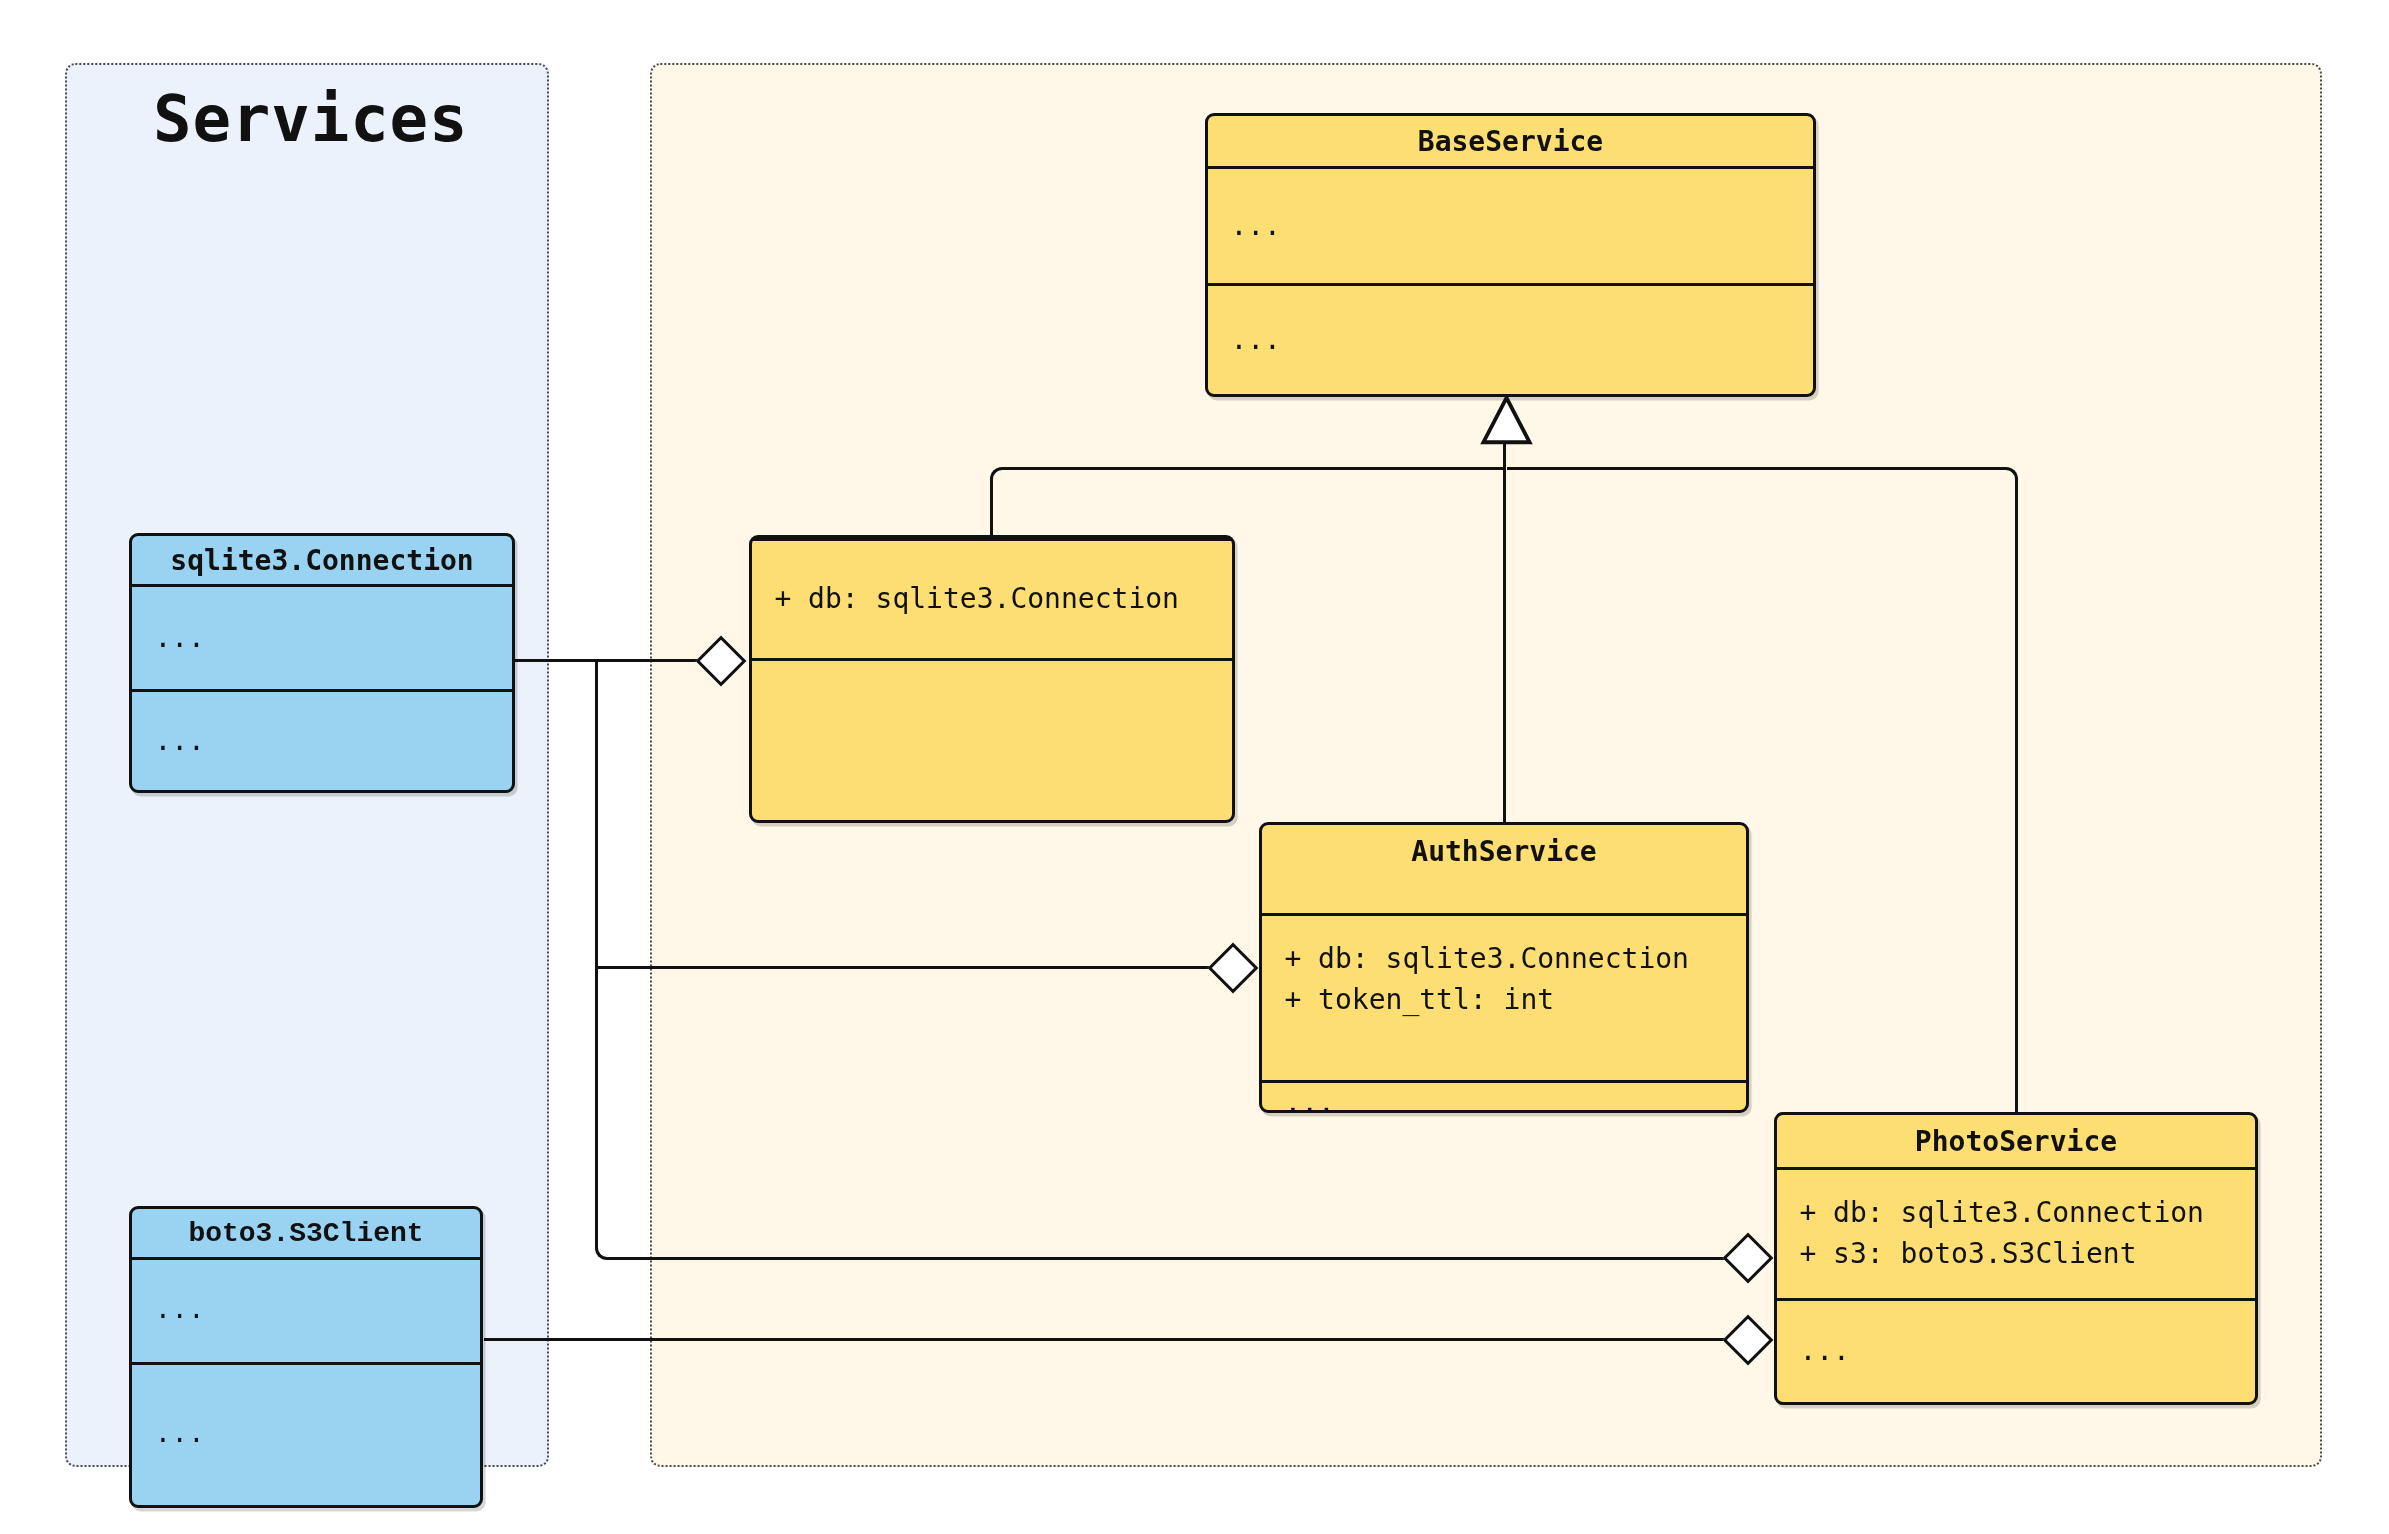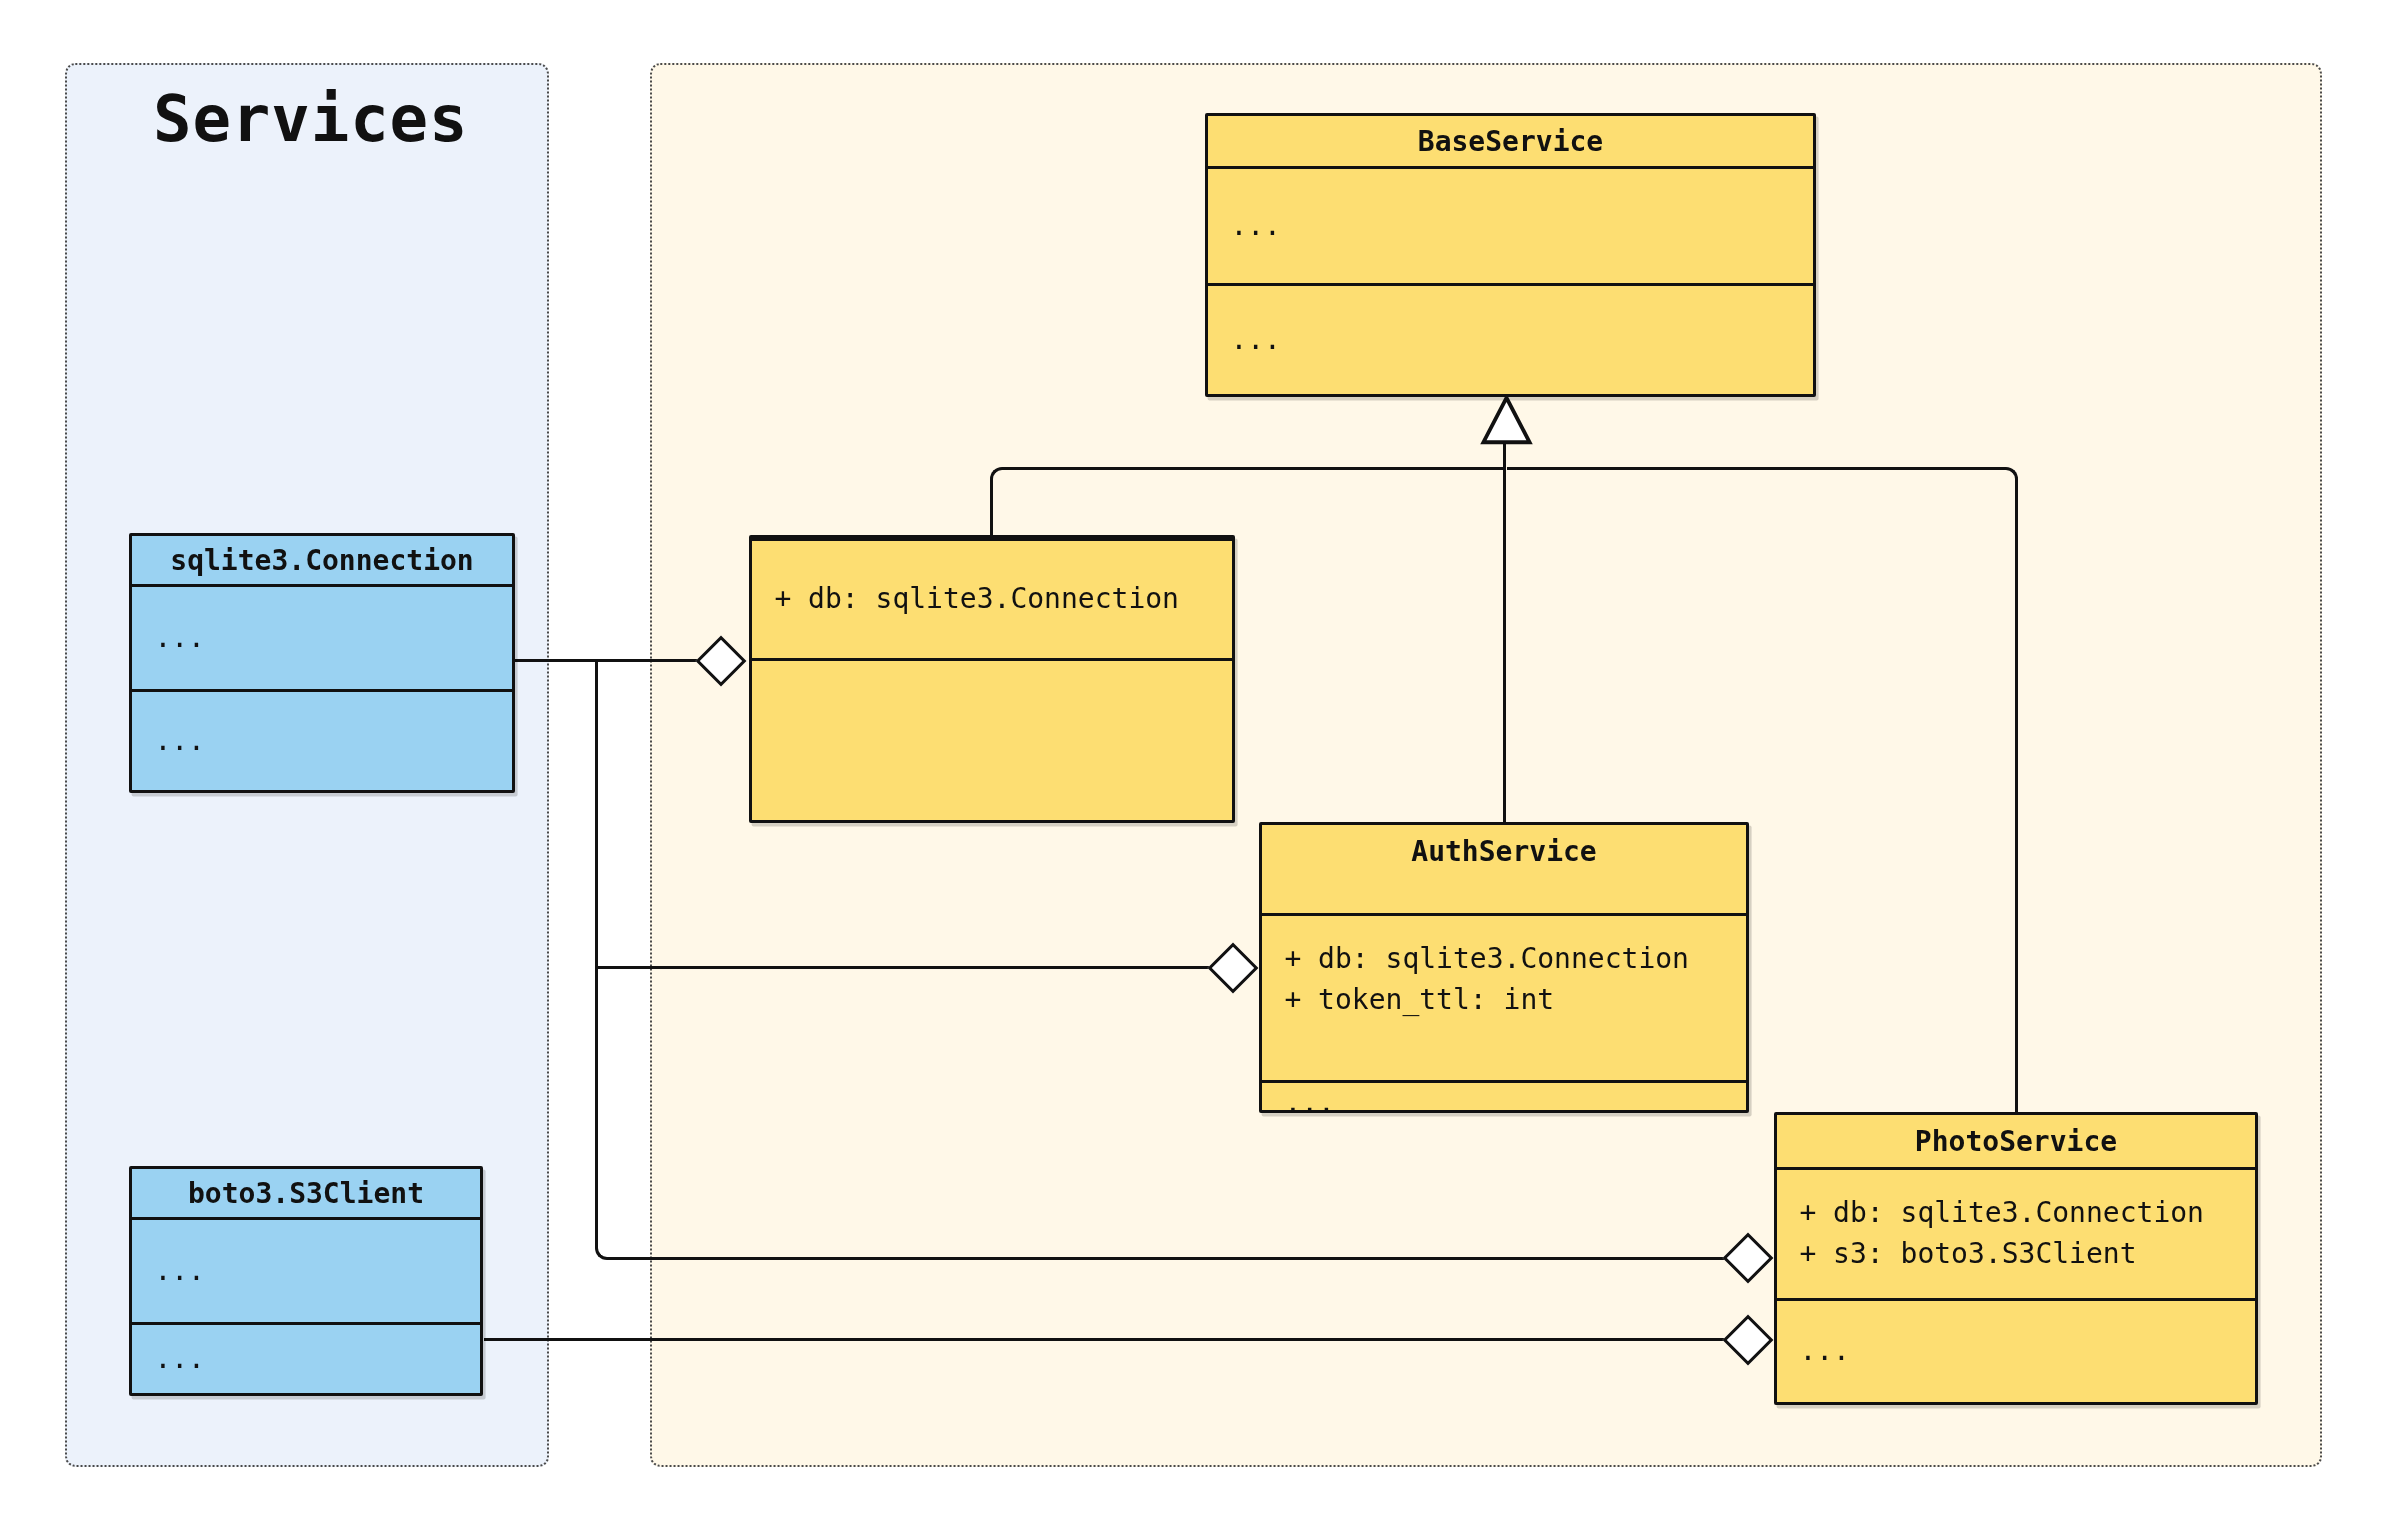--- a/index.html
+++ b/index.html
@@ -22,21 +22,21 @@
     font-size:64px;
     font-weight:bold;
     letter-spacing:0.9px;
     white-space:nowrap;
   }
   .uml-class{
     position:absolute;
     display:flex;
     flex-direction:column;
     border:3.4px solid #111;
-    border-radius:2px;
+    border-radius:9px;
     box-sizing:border-box;
     box-shadow:2.6px 3.4px 0 rgba(0,0,0,0.16);
   }
   .uml-class.yellow{background:#FDDE72;}
   .uml-class.blue{background:#9AD2F2;}
   .uml-head{
     display:flex;align-items:center;justify-content:center;
     font-weight:bold;font-size:28px;
     flex:0 0 auto;
   }
@@ -91,21 +91,21 @@
   <div class="uml-class blue" style="left:129px;top:533px;width:386px;height:260px;">
     <div class="uml-head" style="flex-basis:48px;">sqlite3.Connection</div>
     <div class="uml-comp" style="flex-basis:105px;">
       <div class="line">...</div>
     </div>
     <div class="uml-comp grow">
       <div class="line">...</div>
     </div>
   </div>
 
-  <div class="uml-class blue" style="left:129px;top:1166px;width:354px;height:230px;">
+  <div class="uml-class blue" style="left:129px;top:1206px;width:354px;height:302px;font-family:Liberation Mono, monospace;">
     <div class="uml-head" style="flex-basis:48px;">boto3.S3Client</div>
     <div class="uml-comp" style="flex-basis:105px;">
       <div class="line">...</div>
     </div>
     <div class="uml-comp grow">
       <div class="line">...</div>
     </div>
   </div>
 
   <div class="uml-class yellow" style="left:1205px;top:113px;width:611px;height:284px;">

